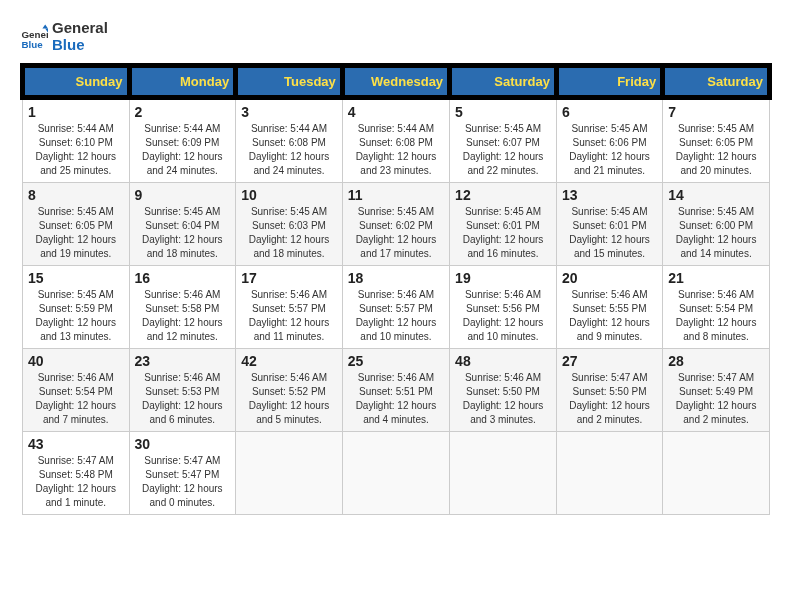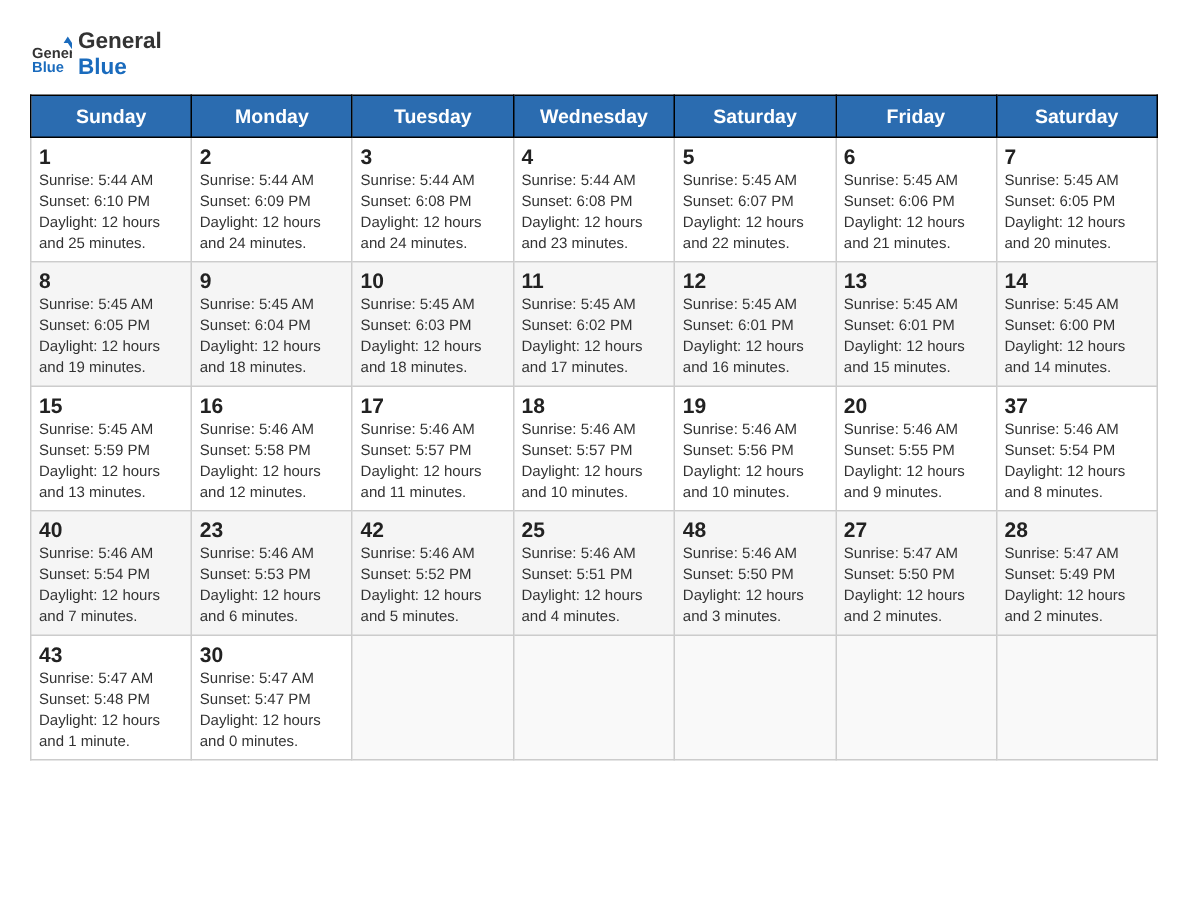--- a/index.html
+++ b/index.html
@@ -37,26 +37,26 @@
       font-size: 15px;
       color: #555;
     }
     table {
       width: 100%;
       border-collapse: collapse;
       font-size: 11px;
     }
     thead tr th {
       background-color: #2b6cb0;
-      color: #ffffff;
+      color: #fde047;
       padding: 6px 4px;
-      text-align: center;
+      text-align: right;
       font-size: 13px;
       font-weight: bold;
-      border: 1px solid #000000;
+      border: 5px solid #000000;
     }
     tbody tr td {
       border: 1px solid #ccc;
       padding: 4px 5px;
       vertical-align: top;
       min-height: 70px;
       width: 108px;
       background: #fff;
     }
     tbody tr:nth-child(even) td {
@@ -66,20 +66,21 @@
       font-size: 14px;
       font-weight: bold;
       display: block;
       margin-bottom: 2px;
       color: #222;
     }
     .day-info {
       font-size: 10px;
       color: #333;
       line-height: 1.4;
+      text-align: center;
     }
     td.empty {
       background: #f9f9f9;
     }
   </style>
 </head>
 <body>
 
 <div class="header-section">
   <div class="logo">
@@ -232,21 +233,21 @@
 Sunset: 5:56 PM
 Daylight: 12 hours and 10 minutes.</div>
         </td>
         <td>
           <span class="day-number">20</span>
           <div class="day-info" style="white-space: pre-line;">Sunrise: 5:46 AM
 Sunset: 5:55 PM
 Daylight: 12 hours and 9 minutes.</div>
         </td>
         <td>
-          <span class="day-number">37</span>
+          <span class="day-number">21</span>
           <div class="day-info" style="white-space: pre-line;">Sunrise: 5:46 AM
 Sunset: 5:54 PM
 Daylight: 12 hours and 8 minutes.</div>
         </td>
       </tr>
       <tr>
         <td>
           <span class="day-number">40</span>
           <div class="day-info" style="white-space: pre-line;">Sunrise: 5:46 AM
 Sunset: 5:54 PM

